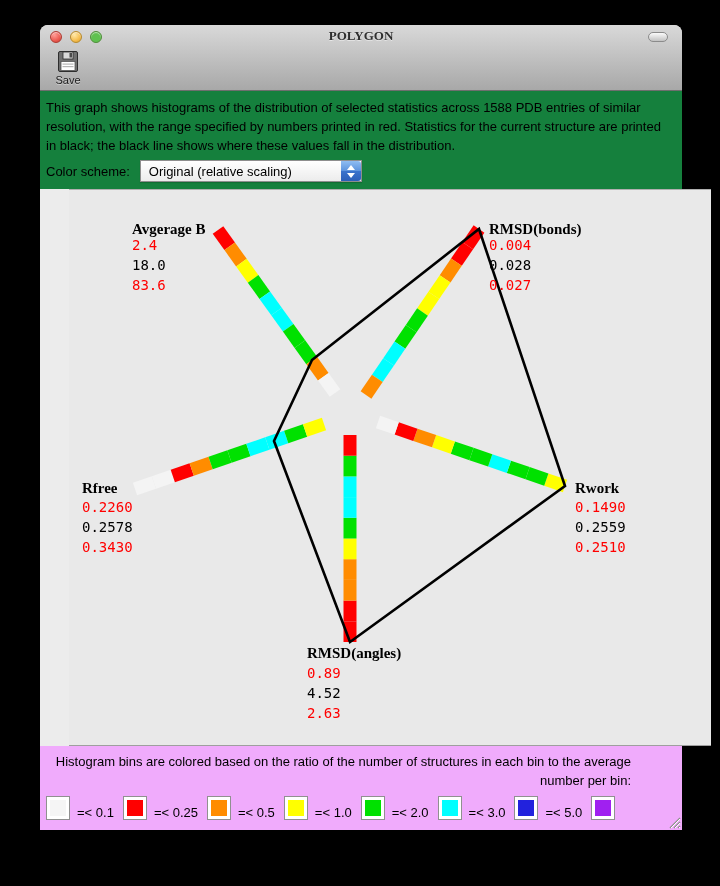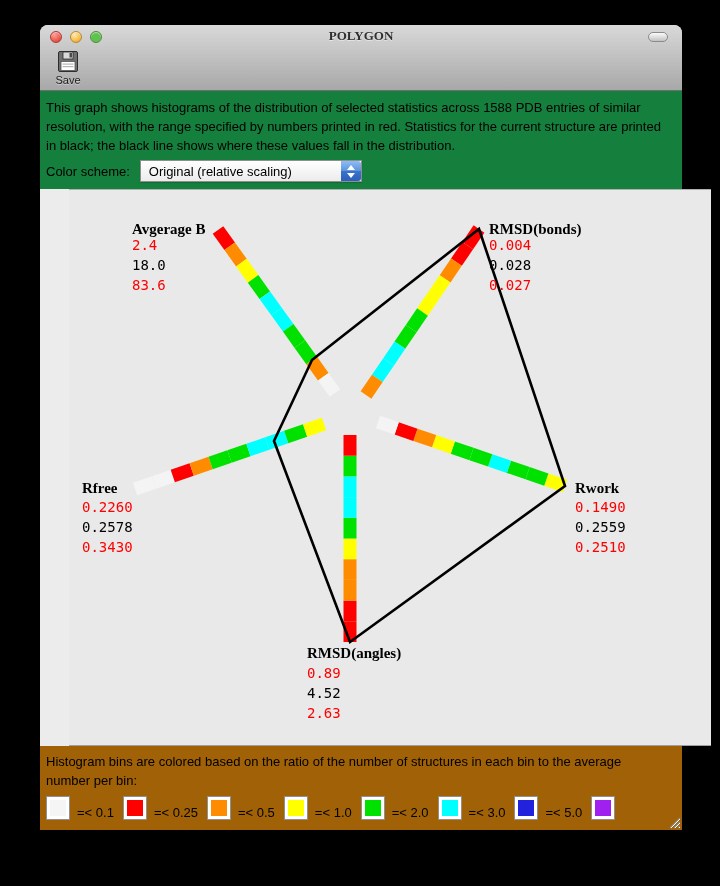--- a/index.html
+++ b/index.html
@@ -63,21 +63,21 @@
   .arr-dn{width:0;height:0;border-left:4px solid transparent;border-right:4px solid transparent;border-top:5px solid #fff;}
   
   .plot-panel{
     position:absolute;left:0;top:164px;width:100%;height:557px;background:#E9E9E9;
     border-top:1px solid #b0b0b0;border-bottom:1px solid #9f9f9f;box-sizing:border-box;margin-left:29px;
   }
   .plot-panel svg{position:absolute;left:0;top:0;}
   .axis-label{font-family:"Liberation Serif",serif;font-weight:bold;font-size:15px;fill:#000;}
   .axis-value{font-family:"DejaVu Sans Mono",monospace;font-size:14px;}
   
-  .footer-panel{position:absolute;left:0;top:721px;width:100%;height:84px;background:#a16207;}
+  .footer-panel{position:absolute;left:0;top:721px;width:100%;height:84px;background:#f0abfc;text-align:right;}
   .footer-text{padding:6px 6px 0 6px;font-size:13px;line-height:19px;color:#000;max-width:585px;}
   .legend-row{display:flex;align-items:center;margin:5px 0 0 6px;overflow:hidden;white-space:nowrap;}
   .swatch{
     width:16px;height:16px;border:1px solid #909090;background:#fff;padding:3px;
     box-shadow:0 1px 0 rgba(255,255,255,.8);flex:none;
   }
   .swatch-inner{width:100%;height:100%;}
   .legend-label{font-size:13px;color:#000;margin:10px 9px 0 7px;}
   .resize-grip{position:absolute;right:1px;bottom:1px;}
 </style>

